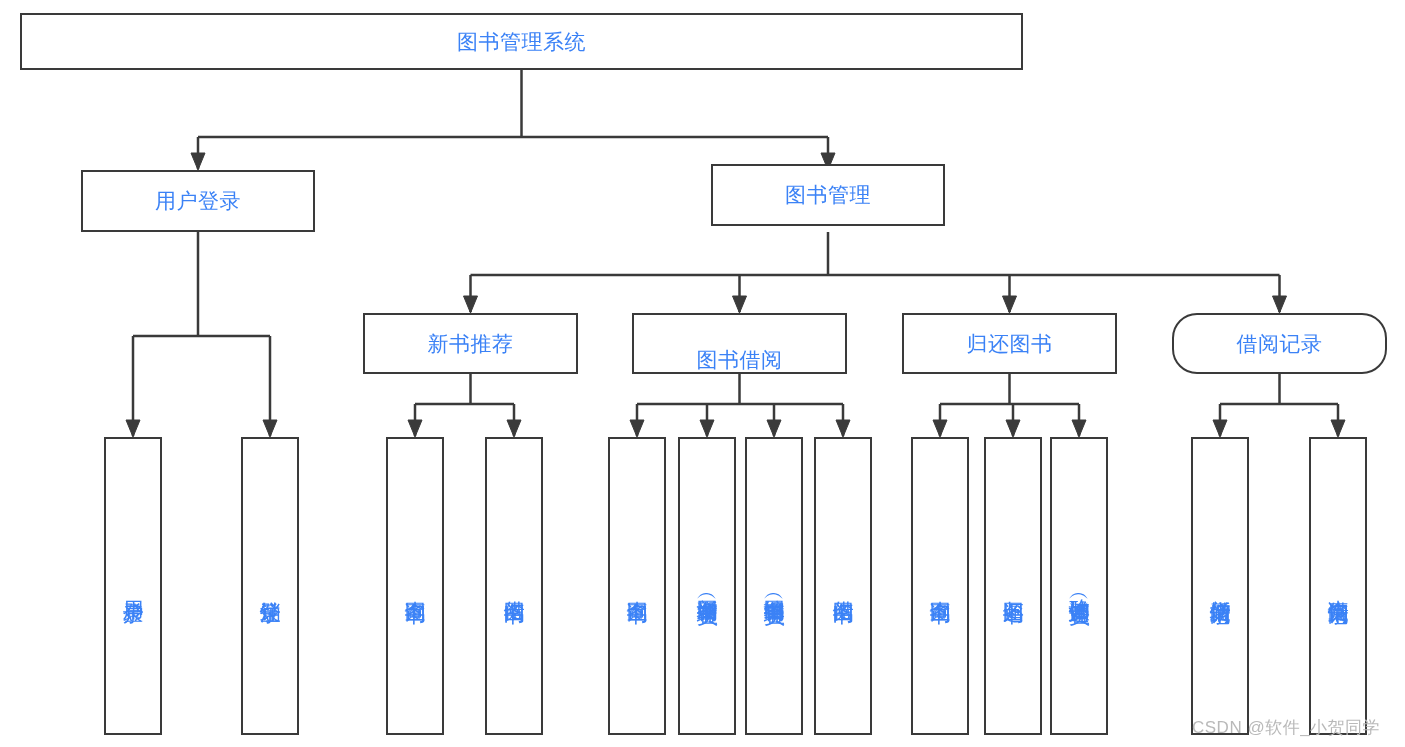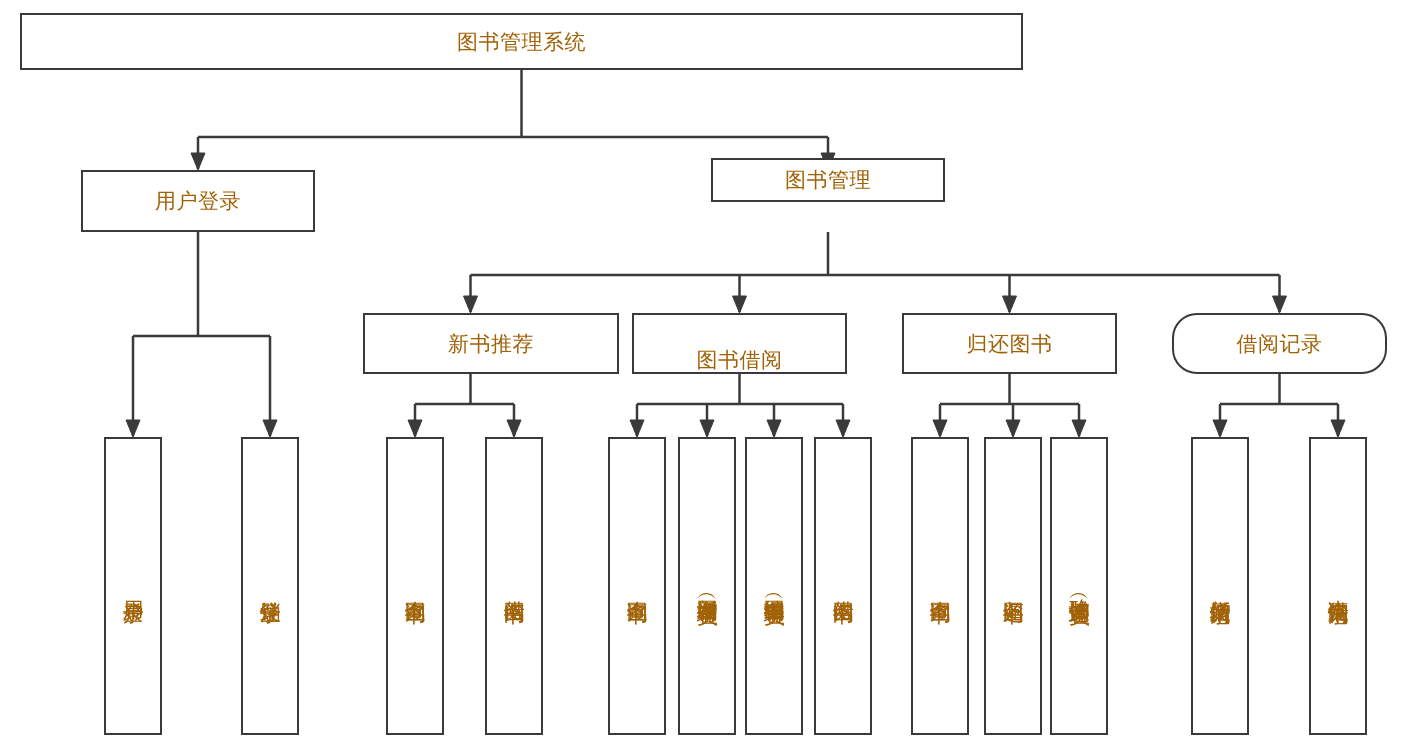--- a/index.html
+++ b/index.html
@@ -15,21 +15,21 @@
     width: 1405px;
     height: 747px;
     background: #ffffff;
     overflow: hidden;
   }
   .node {
     position: absolute;
     box-sizing: border-box;
     border: 2.5px solid #3a3a3a;
     background: #ffffff;
-    color: #a16207;
+    color: #3b82f6;
     display: flex;
     align-items: center;
     justify-content: center;
     text-align: center;
   }
   .node.horiz {
     font-size: 21px;
     letter-spacing: 0.5px;
     line-height: 1.2;
   }
@@ -123,24 +123,24 @@
       <line x1="1338" y1="404" x2="1338" y2="436" stroke="#3a3a3a" stroke-width="2.5"></line>
       <path d="M 1331 420 L 1345 420 L 1338 437 Z" fill="#3a3a3a" stroke="#3a3a3a" stroke-width="1"></path>
     </svg>
   <div id="nodes">
       <div class="node horiz" style="left: 20px; top: 13px; width: 1003px; height: 57px;">
         <span class="hlabel">图书管理系统</span>
       </div>
       <div class="node horiz" style="left: 81px; top: 170px; width: 234px; height: 62px;">
         <span class="hlabel">用户登录</span>
       </div>
-      <div class="node horiz" style="left: 711px; top: 158px; width: 234px; height: 44px;">
+      <div class="node horiz" style="left: 711px; top: 164px; width: 234px; height: 62px;">
         <span class="hlabel">图书管理</span>
       </div>
-      <div class="node horiz" style="left: 363px; top: 313px; width: 256px; height: 61px; text-align: center;">
+      <div class="node horiz" style="left: 363px; top: 313px; width: 215px; height: 61px; text-align: center;">
         <span class="hlabel">新书推荐</span>
       </div>
       <div class="node horiz" style="left: 632px; top: 313px; width: 215px; height: 61px; align-items: flex-end;">
         <span class="hlabel">图书借阅</span>
       </div>
       <div class="node horiz" style="left: 902px; top: 313px; width: 215px; height: 61px;">
         <span class="hlabel">归还图书</span>
       </div>
       <div class="node horiz" style="left: 1172px; top: 313px; width: 215px; height: 61px; border-radius: 25px;">
         <span class="hlabel">借阅记录</span>
@@ -178,13 +178,14 @@
       <div class="node vert" style="left: 1050px; top: 437px; width: 58px; height: 298px;">
         <span class="vlabel">确认归还（管理员）</span>
       </div>
       <div class="node vert" style="left: 1191px; top: 437px; width: 58px; height: 298px;">
         <span class="vlabel">新增借阅记录</span>
       </div>
       <div class="node vert" style="left: 1309px; top: 437px; width: 58px; height: 298px;">
         <span class="vlabel">查询借阅记录</span>
       </div>
     </div>
+  <div id="watermark">CSDN @软件_小贺同学</div>
 </div>
 
 </body></html>

